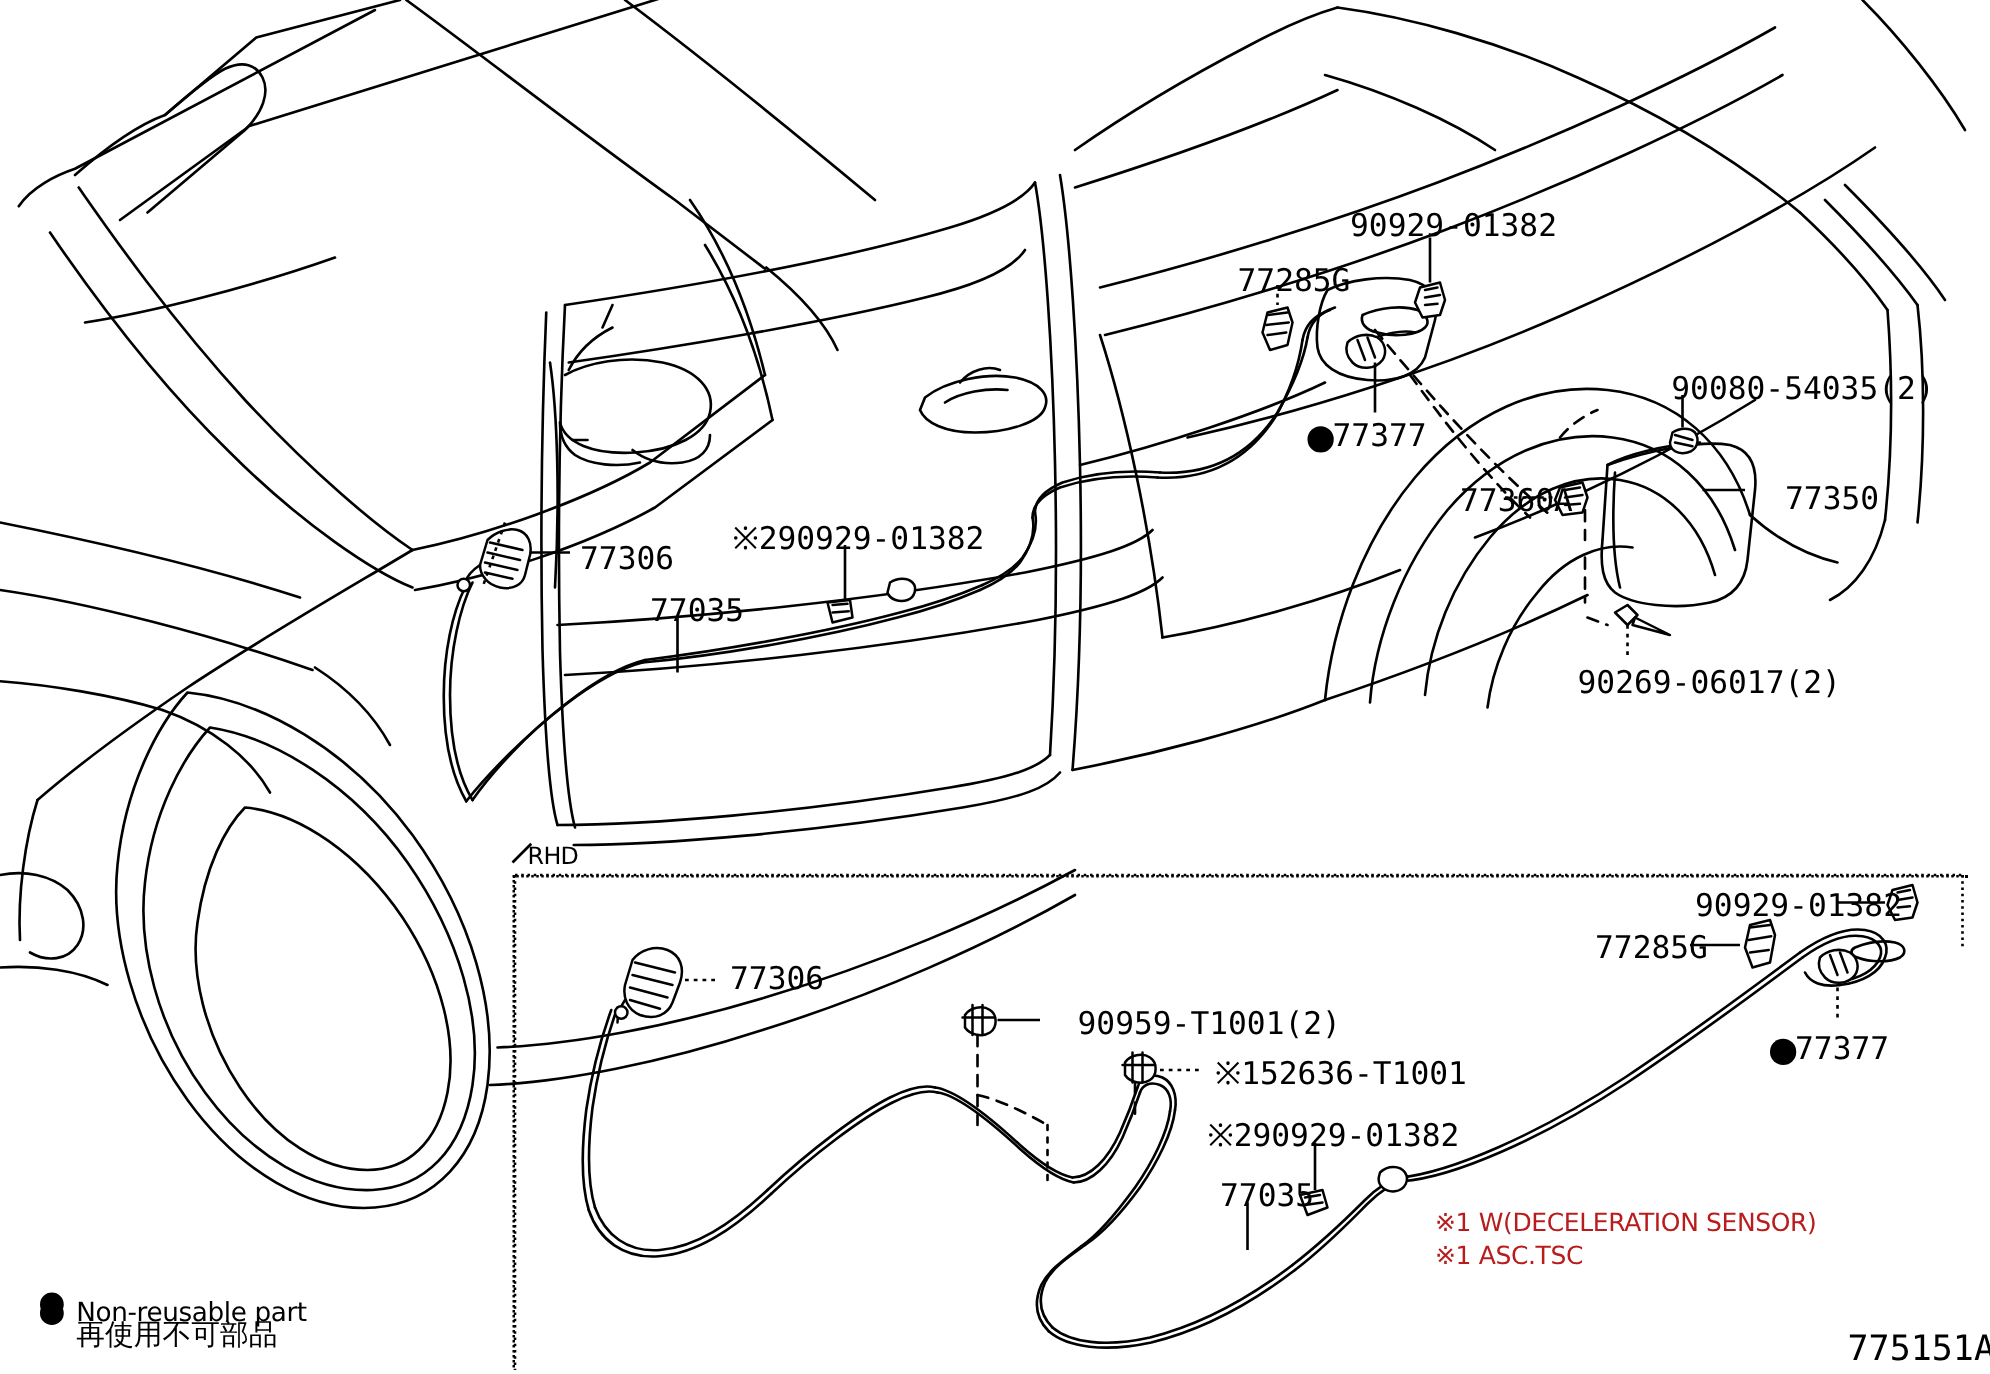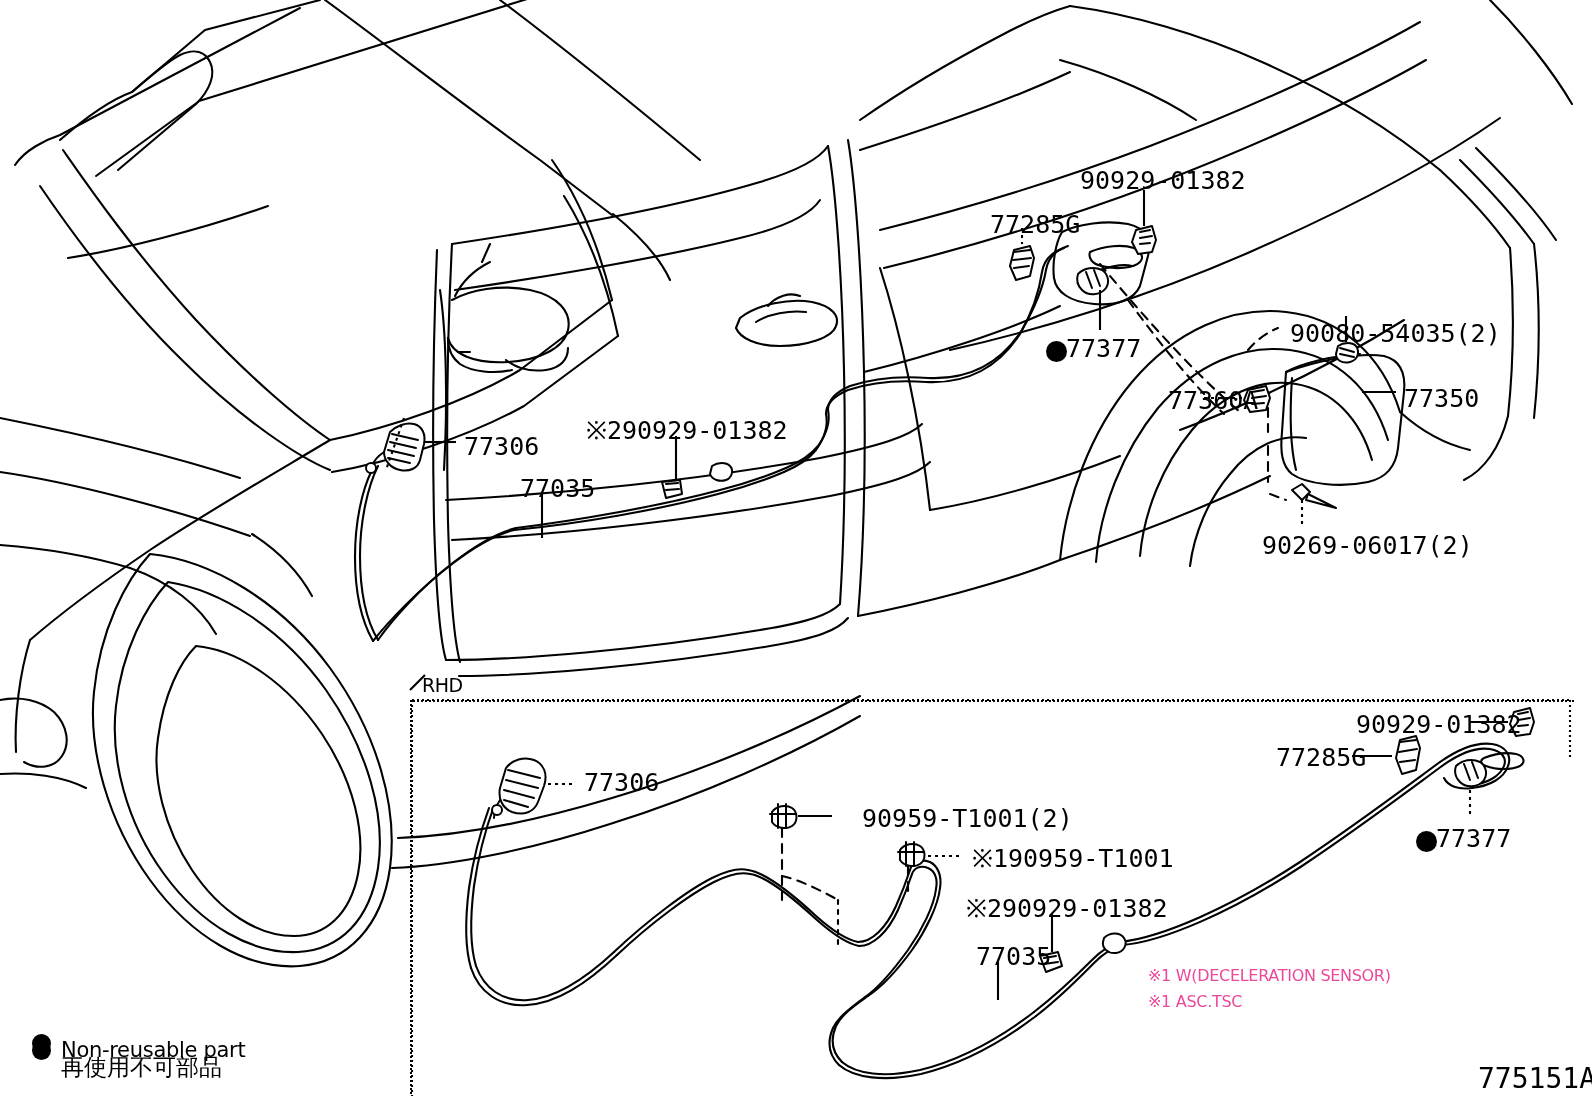--- a/index.html
+++ b/index.html
@@ -4,21 +4,21 @@
 <style>
   html,body{margin:0;padding:0;background:#ffffff;}
   body{width:1592px;height:1099px;position:relative;overflow:hidden;
        font-family:"DejaVu Sans Mono","Liberation Mono",monospace;color:#000;}
   #stage{position:absolute;left:0;top:0;width:1316px;height:1099px;}
   svg.layer{position:absolute;left:0;top:0;width:1592px;height:1099px;overflow:visible;}
   .lbl{position:absolute;white-space:pre;font-family:"DejaVu Sans Mono","Liberation Mono",monospace;
        font-size:25px;letter-spacing:0px;color:#000;line-height:1;}
   .lbl-rhd{font-size:19px;font-family:"DejaVu Sans","Liberation Sans",sans-serif;letter-spacing:-0.5px;}
   .note{position:absolute;white-space:pre;font-family:"DejaVu Sans","Liberation Sans",sans-serif;
-        font-size:16px;color:#ec4899;line-height:1.25;letter-spacing:-0.3px;}
+        font-size:20px;color:#b91c1c;line-height:1.25;letter-spacing:-0.3px;}
   .legend-row{position:absolute;display:flex;align-items:center;gap:10px;}
   .legend-dot{width:19px;height:19px;border-radius:50%;background:#000;flex:none;}
   .legend-jp{font-family:"DejaVu Sans","Liberation Sans",sans-serif;font-size:23px;white-space:pre;margin-top:48px;}
   .legend-en{font-family:"DejaVu Sans","Liberation Sans",sans-serif;font-size:21px;white-space:pre;letter-spacing:-0.3px;}
   .dot-mark{position:absolute;width:21px;height:21px;border-radius:50%;background:#000;}
   .corner{position:absolute;font-family:"DejaVu Sans Mono","Liberation Mono",monospace;font-size:28px;white-space:pre;}
   .rhd-box{position:absolute;border:2px dotted #000;border-top:2px dotted #000;}
 </style>
 </head>
 <body>
@@ -332,35 +332,35 @@
       <line x1="1052" y1="914" x2="1052" y2="952"></line>
       <line x1="998" y1="962" x2="998" y2="1000"></line>
       <line x1="1470" y1="722" x2="1508" y2="722"></line>
       <line x1="1352" y1="756" x2="1392" y2="756"></line>
       <line x1="1470" y1="790" x2="1470" y2="814" stroke-dasharray="3 4"></line>
     </g>
   </svg>
 
   <div class="lbl" style="left:1080px;top:168px;">90929-01382</div>
   <div class="lbl" style="left:990px;top:212px;">77285G</div>
-  <div class="lbl" style="left:1290px;top:298px;margin-top:23px;">90080-54035(2)</div>
+  <div class="lbl" style="left:1337px;top:298px;">90080-54035(2)</div>
   <div class="dot-mark" style="left:1046px;top:341px;"></div>
   <div class="lbl" style="left:1066px;top:336px;">77377</div>
   <div class="lbl" style="left:1168px;top:388px;">77360A</div>
-  <div class="lbl" style="left:1404px;top:386px;">77350</div>
+  <div class="lbl" style="left:1404px;top:386px;padding-left:24px;">77350</div>
   <div class="lbl" style="left:1262px;top:533px;">90269-06017(2)</div>
   <div class="lbl" style="left:464px;top:434px;">77306</div>
   <div class="lbl" style="left:586px;top:418px;">※290929-01382</div>
   <div class="lbl" style="left:520px;top:476px;">77035</div>
 
   <div class="lbl lbl-rhd" style="left:422px;top:676px;">RHD</div>
 
   <div class="lbl" style="left:584px;top:770px;">77306</div>
   <div class="lbl" style="left:840px;top:806px;margin-left:22px;">90959-T1001(2)</div>
-  <div class="lbl" style="left:972px;top:846px;">※190959-T1001</div>
+  <div class="lbl" style="left:972px;top:846px;">※152636-T1001</div>
   <div class="lbl" style="left:966px;top:896px;">※290929-01382</div>
   <div class="lbl" style="left:976px;top:944px;">77035</div>
   <div class="lbl" style="left:1356px;top:712px;">90929-01382</div>
   <div class="lbl" style="left:1276px;top:745px;">77285G</div>
   <div class="dot-mark" style="left:1416px;top:831px;"></div>
   <div class="lbl" style="left:1436px;top:826px;">77377</div>
 
   <div class="note" style="left:1148px;top:966px;">※1 W(DECELERATION SENSOR)</div>
   <div class="note" style="left:1148px;top:992px;">※1 ASC.TSC</div>
 

